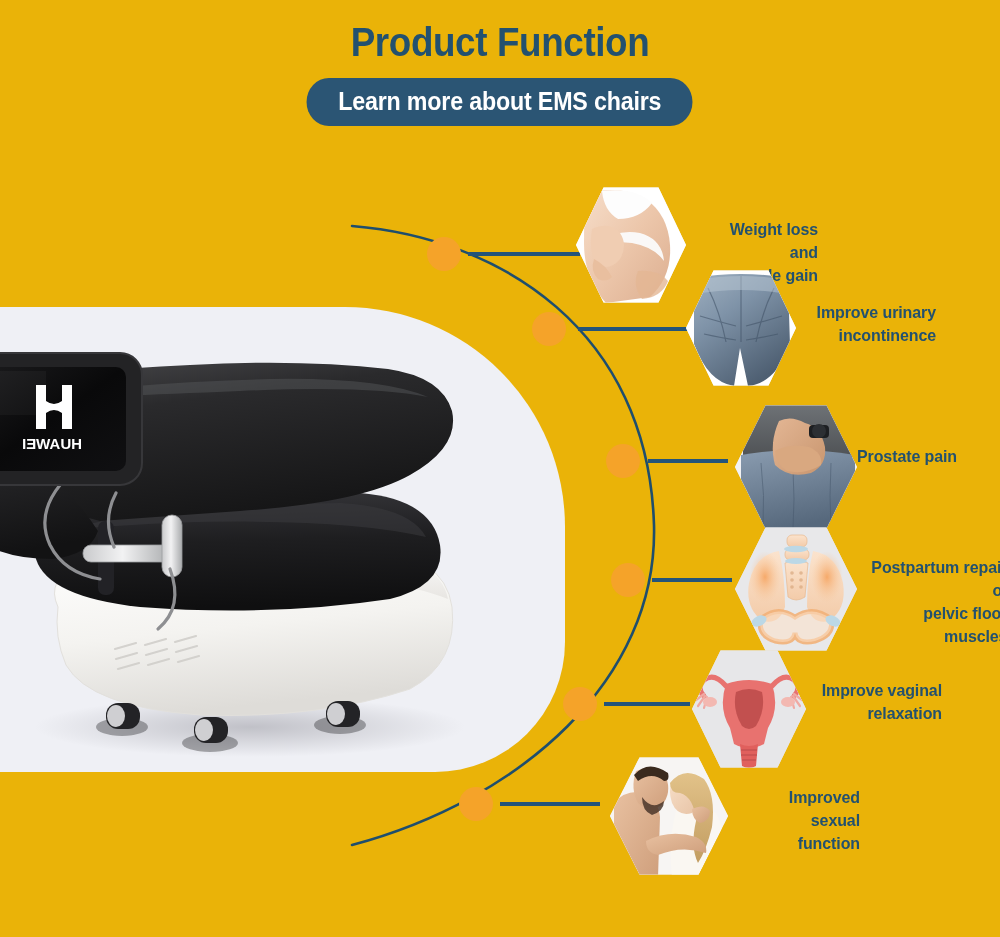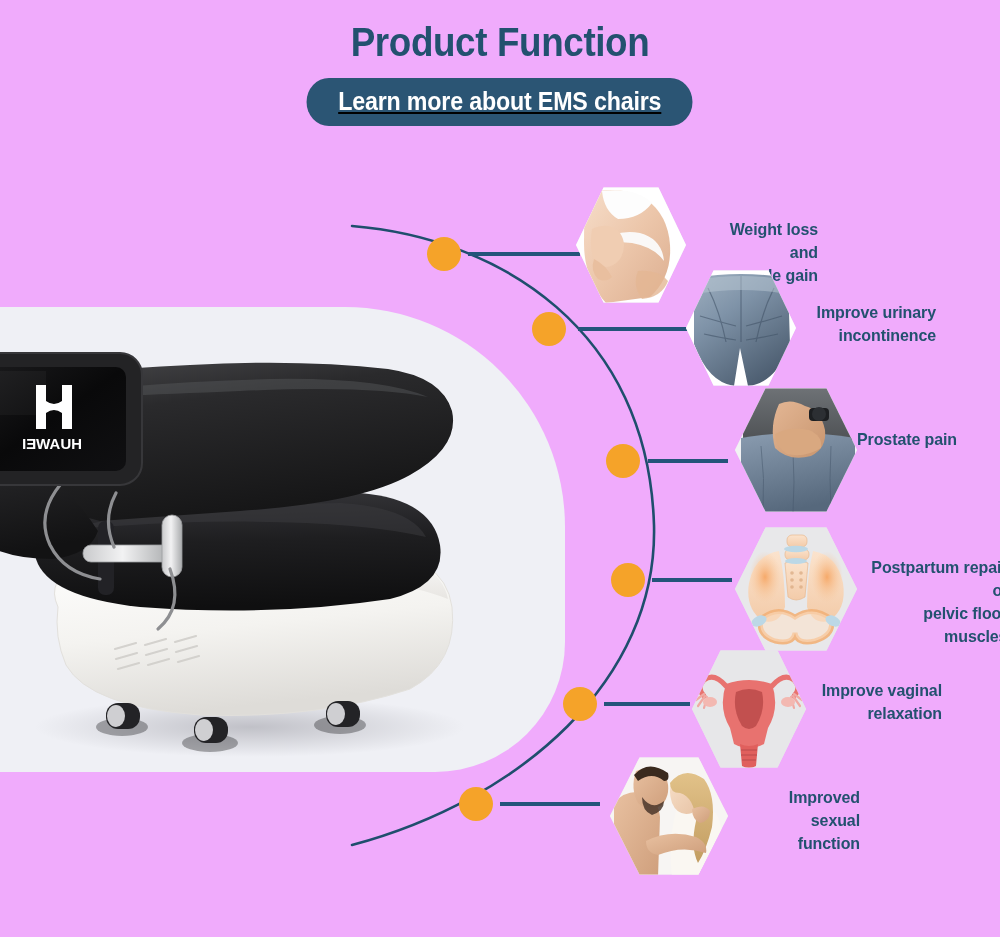--- a/index.html
+++ b/index.html
@@ -4,35 +4,35 @@
 <title>Product Function</title>
 <style>
   html,body{margin:0;padding:0;}
   body{
     width:1000px;height:937px;
     background:#ffffff;
     font-family:"Liberation Sans", sans-serif;
     overflow:hidden;
     position:relative;
   }
-  #stage{position:relative;width:1000px;height:937px;overflow:hidden;background:#f0abfc;}
+  #stage{position:relative;width:1000px;height:937px;overflow:hidden;background:#eab308;}
 
   
   .header{position:absolute;left:0;top:0;width:1000px;text-align:center;}
   .page-title{
     margin:0;padding:0;
     font-size:40px;font-weight:bold;
     letter-spacing:-0.4px;
     color:#23516F;
     line-height:1;
     padding-top:22px;
     transform:scaleX(0.92);
     font-family:"Liberation Sans", sans-serif;
   }
-  .cta-wrap{margin-top:16px;display:flex;justify-content:center;text-decoration:underline;}
+  .cta-wrap{margin-top:16px;display:flex;justify-content:center;}
   .cta-pill{
     display:inline-block;
     background:#2B5574;
     color:#ffffff;
     border-radius:26px;
     padding:11px 34px 12px 34px;
     font-size:25px;
     font-weight:bold;
     letter-spacing:-0.2px;
     line-height:1;
@@ -80,21 +80,21 @@
     white-space:pre-line;
     font-family:"Liberation Sans", sans-serif;
   }
   .label-left{text-align:left;}
 
   
   #feat-0{left:576px;top:185px;}
   #feat-0 .feature-label{position:absolute;left:122px;top:34px;width:120px;text-align:right;transform-origin:right center;}
   #feat-1{left:686px;top:268px;justify-content:center;}
   #feat-1 .feature-label{position:absolute;left:120px;top:34px;width:130px;text-align:right;transform-origin:right center;}
-  #feat-2{left:735px;top:386px;}
+  #feat-2{left:735px;top:403px;}
   #feat-2 .feature-label{position:absolute;left:122px;top:43px;width:150px;text-align:left;transform-origin:left center;}
   #feat-3{left:735px;top:525px;}
   #feat-3 .feature-label{position:absolute;left:122px;top:32px;width:160px;text-align:right;transform-origin:left center;}
   #feat-4{left:692px;top:648px;}
   #feat-4 .feature-label{position:absolute;left:120px;top:32px;width:130px;text-align:right;transform-origin:right center;}
   #feat-5{left:610px;top:755px;}
   #feat-5 .feature-label{position:absolute;left:122px;top:32px;width:128px;text-align:right;transform-origin:right center;}
 </style>
 </head>
 <body>

